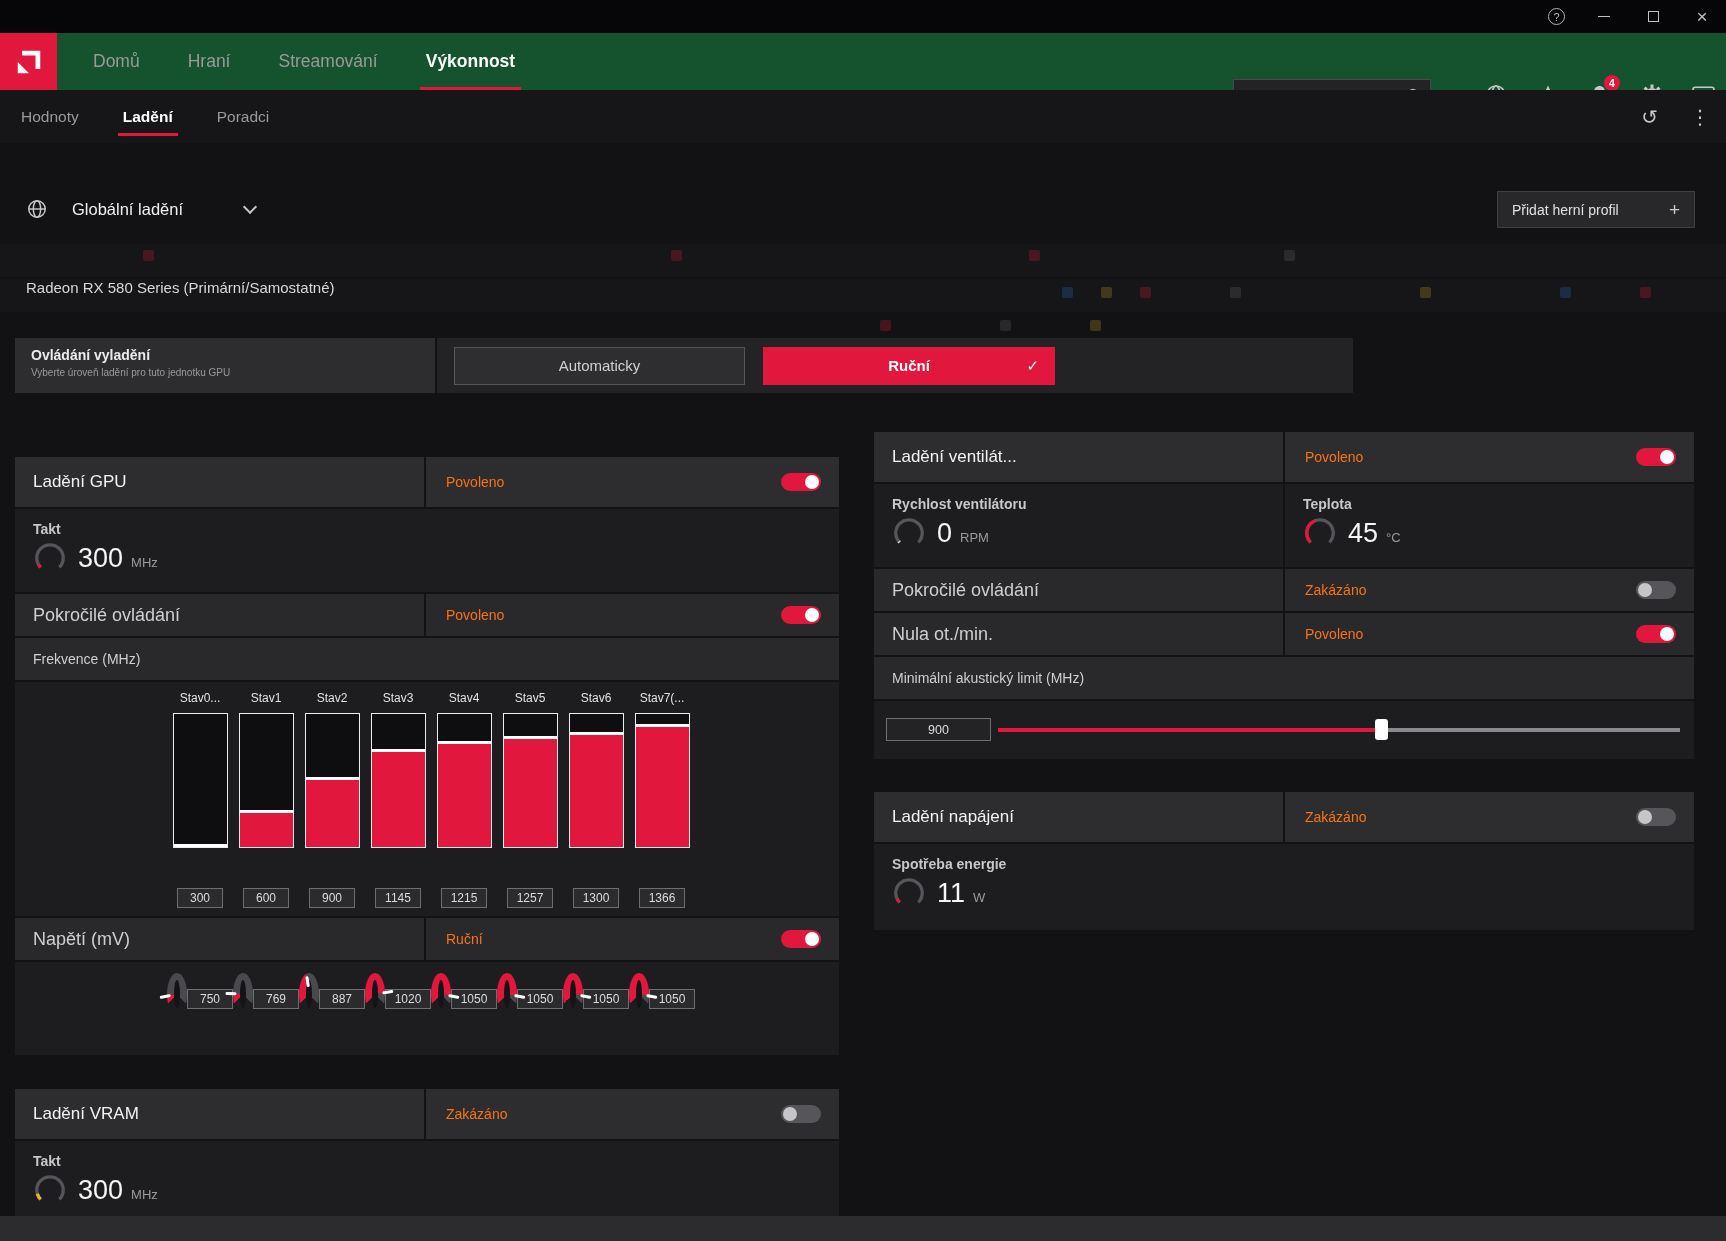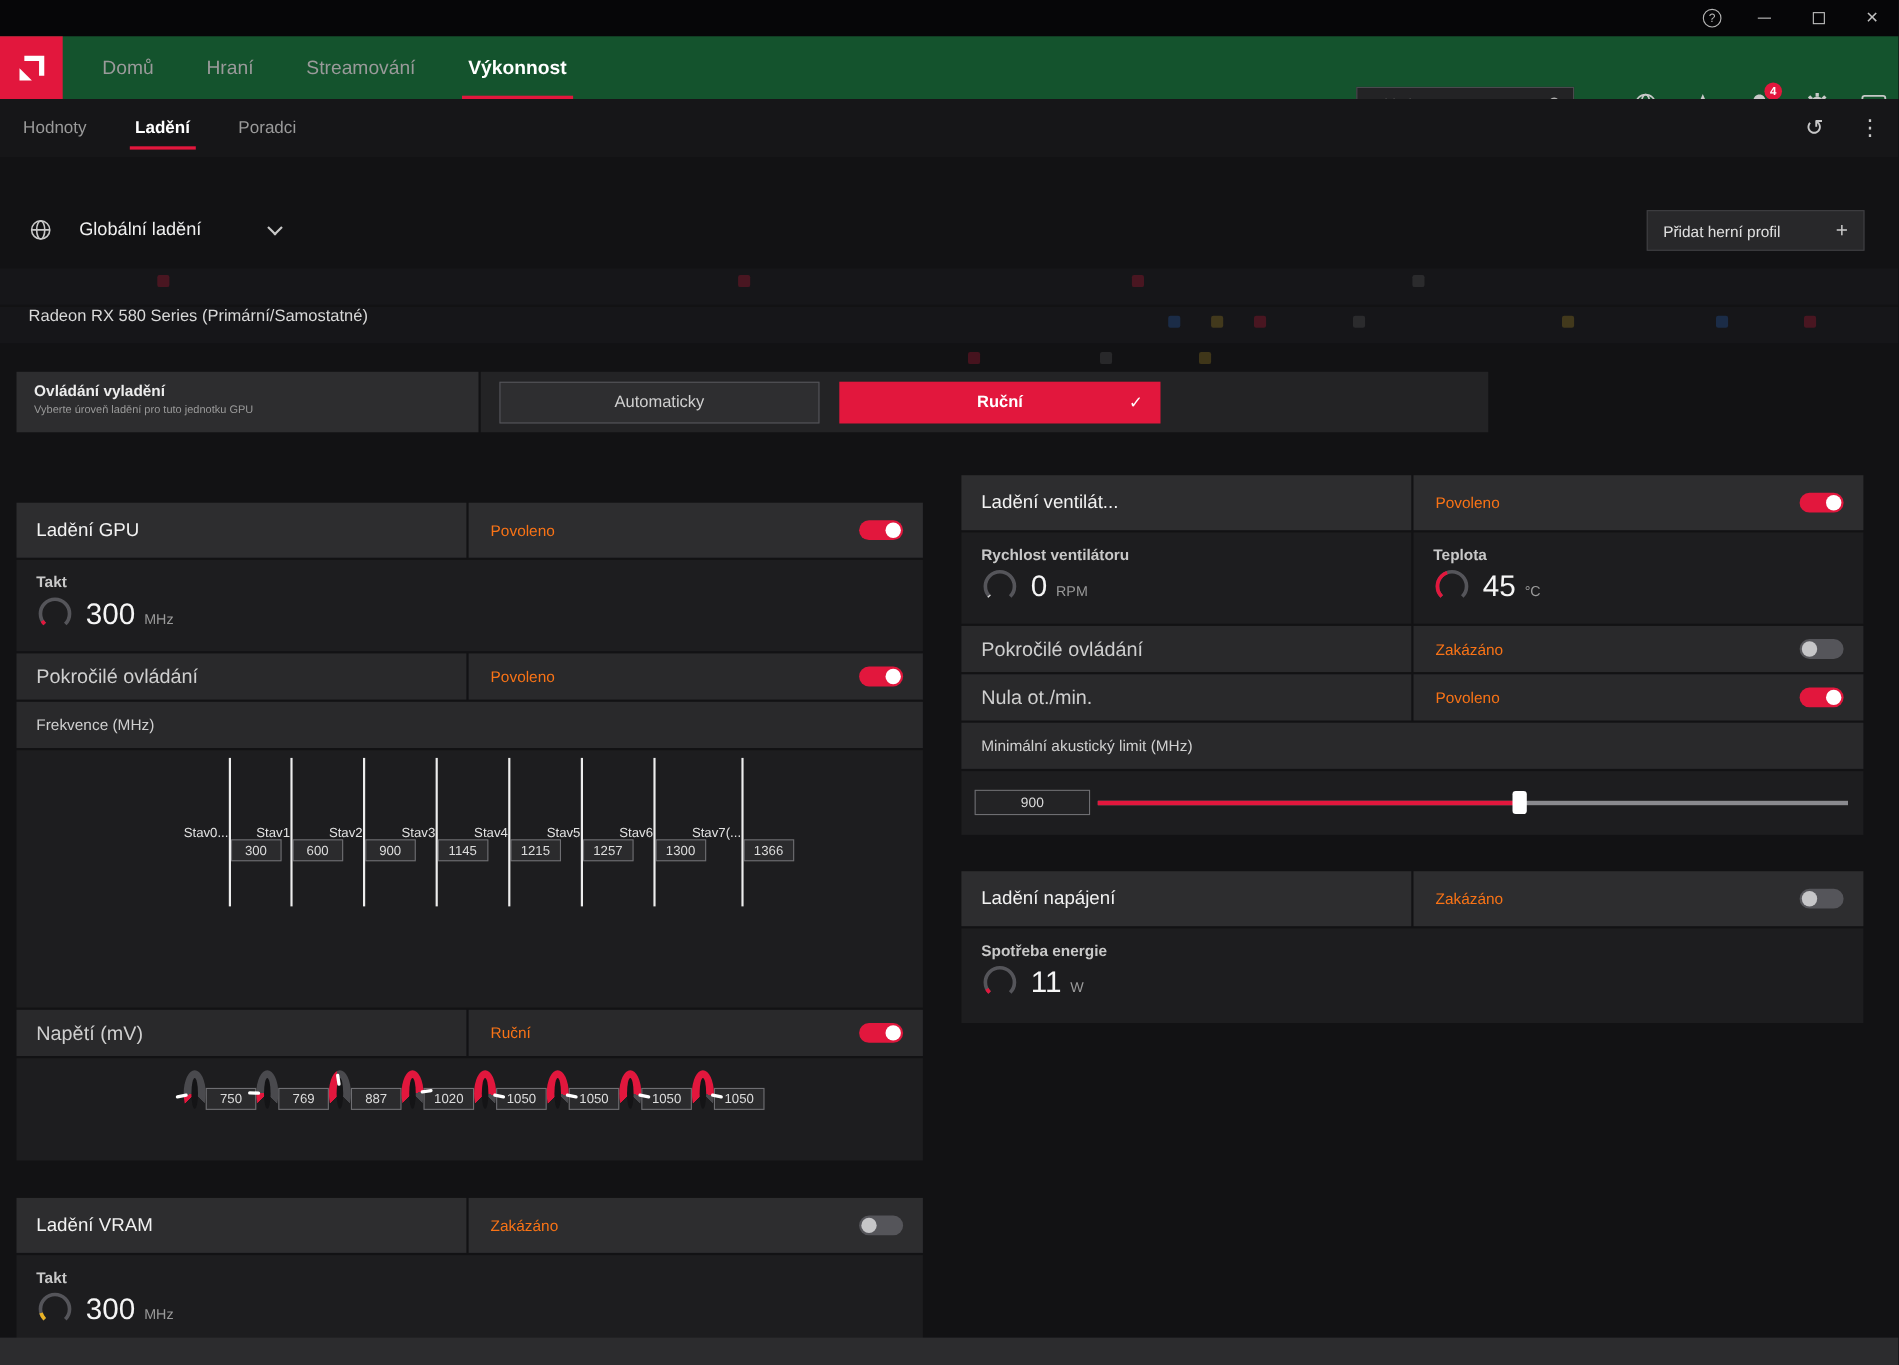--- a/index.html
+++ b/index.html
@@ -113,21 +113,21 @@
   .gauge{width:34px;height:34px}
   .gauge-track{fill:none;stroke:#55555a;stroke-width:3.5}
   .gauge-fill{fill:none;stroke-width:3.5}
   .gauge-fill.red{stroke:#e2173d}
   .gauge-fill.yellow{stroke:#e8b225}
   .gauge-fill.white{stroke:#d8d8d8}
 
   
   .chart-row{height:234px}
   .freq-grid{display:flex;padding-left:152px}
-  .freq-col{width:66px;display:flex;flex-direction:row;align-items:center}
+  .freq-col{width:66px;display:flex;flex-direction:column;align-items:center}
   .col-label{margin-top:9px;font-size:12px;color:#e2e2e2;height:15px;white-space:nowrap}
   .bar{margin-top:7px;width:55px;height:135px;background:#0e0e10;border:1px solid #ededed;position:relative;cursor:pointer}
   .bar-fill{position:absolute;bottom:0;left:0;width:100%;background:#e2173d}
   .bar-handle{position:absolute;top:-3px;left:0;width:100%;height:3px;background:#fff;cursor:ns-resize}
   .val-box,.knob-box{min-width:46px;height:20px;border:1px solid #6e6e72;background:#2b2b2d;color:#dcdcdc;
            font-size:12px;display:flex;align-items:center;justify-content:center;padding:0 4px;cursor:text}
   .val-box{margin-top:40px}
 
   
   .knob-row{height:93px}

